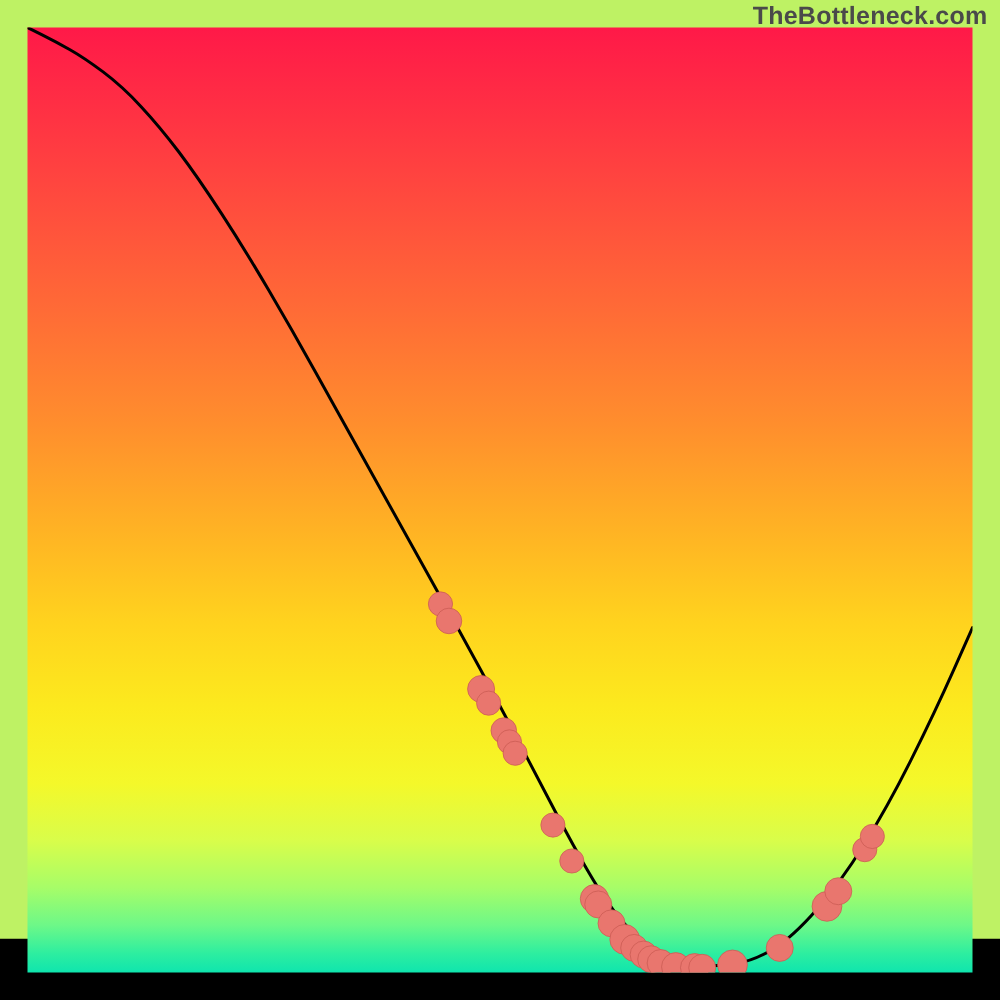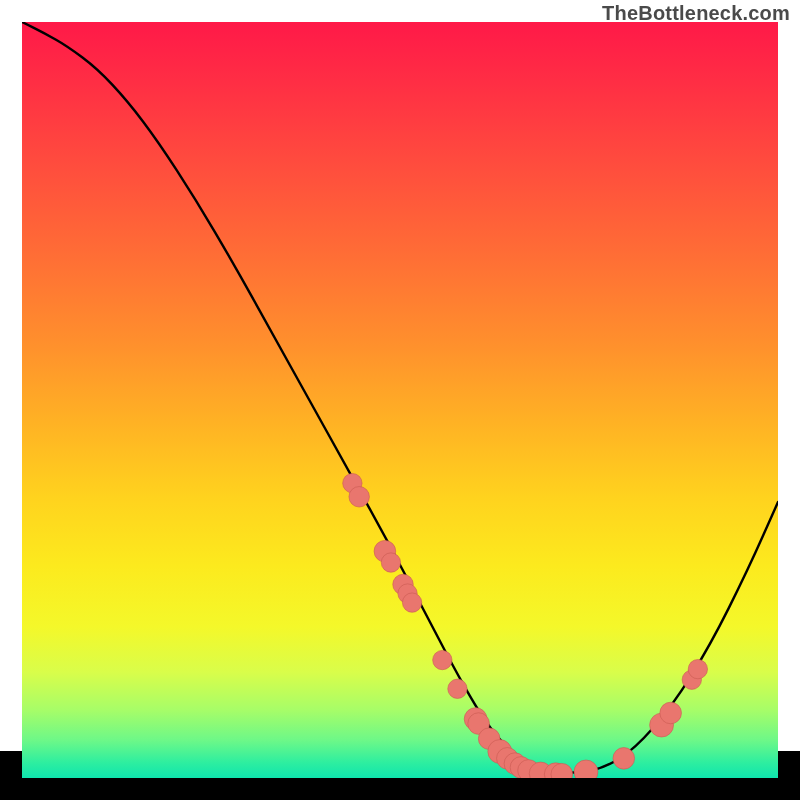--- a/index.html
+++ b/index.html
@@ -8,21 +8,21 @@
     width: 800px;
     height: 800px;
     background: #000;
     overflow: hidden;
     font-family: Arial, Helvetica, sans-serif;
   }
   .stage {
     position: relative;
     width: 800px;
     height: 751px;
-    background: #ffffff;
+    background: #bef264;
   }
   .plot {
     position: absolute;
     left: 22px;
     top: 22px;
     width: 756px;
     height: 756px;
     
     background: linear-gradient(
       to bottom,

